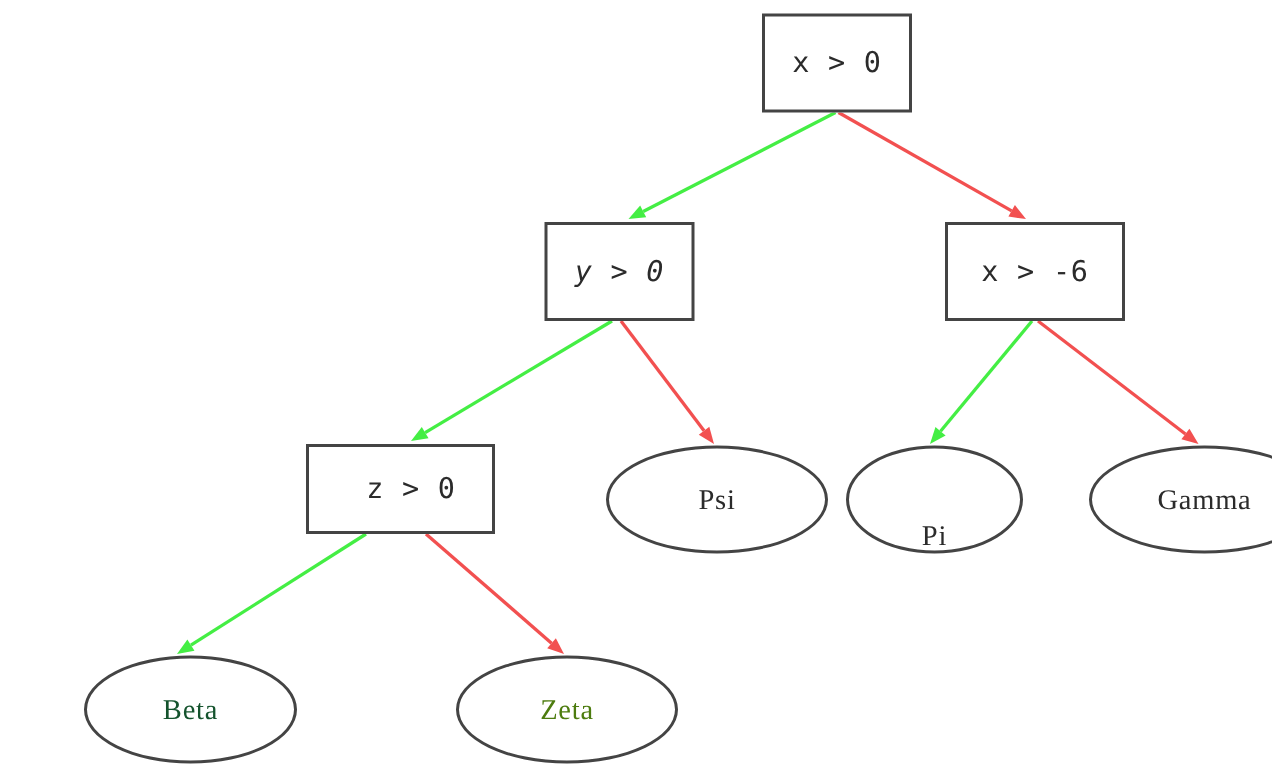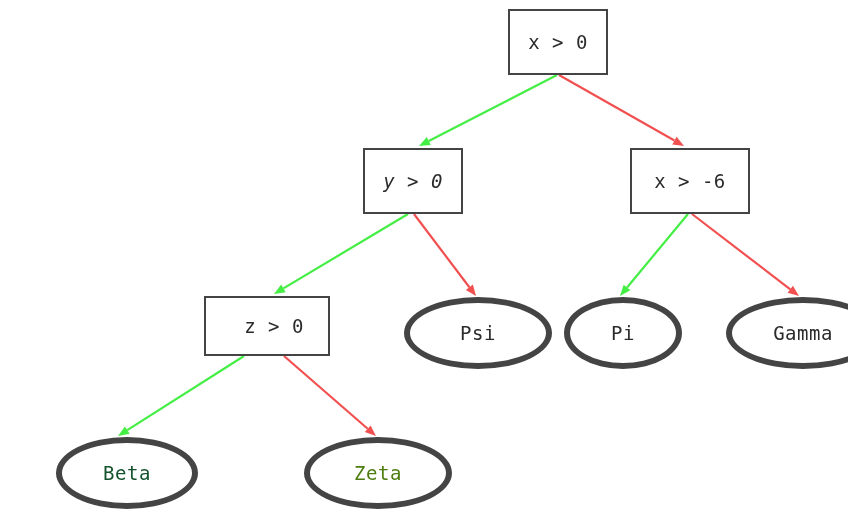--- a/index.html
+++ b/index.html
@@ -34,22 +34,23 @@
     font-size: 19px;
     letter-spacing: 0.5px;
     white-space: nowrap;
     z-index: 2;
   }
   .node.decision {
     border: 2px solid #444444;
     border-radius: 0;
   }
   .node.leaf {
-    border: 6px solid #c2410c;
+    border: 2px solid #c2410c;
     border-radius: 50%;
+    font-family: Liberation Serif, serif;
   }
   .node-label {
     display: block;
     line-height: 1;
   }
 </style>
 </head>
 <body>
 
 <div id="canvas" style="background: rgb(255, 255, 255);">
@@ -79,21 +80,21 @@
     </div>
     <div class="node decision" style="left: 594px; top: 148px; width: 120px; height: 66px; border-color: rgb(68, 68, 68); color: rgb(43, 43, 43);">
       <span class="node-label">x &gt; -6</span>
     </div>
     <div class="node decision" style="left: 168px; top: 296px; width: 126px; height: 60px; border-color: rgb(68, 68, 68); color: rgb(43, 43, 43); padding-left: 14px;">
       <span class="node-label">z &gt; 0</span>
     </div>
     <div class="node leaf" style="left: 368px; top: 297px; width: 148px; height: 72px; border-color: rgb(68, 68, 68); color: rgb(43, 43, 43);">
       <span class="node-label">Psi</span>
     </div>
-    <div class="node leaf" style="left: 528px; top: 297px; width: 118px; height: 72px; border-color: rgb(68, 68, 68); color: rgb(43, 43, 43);">
+    <div class="node leaf" style="left: 528px; top: 297px; width: 118px; height: 72px; border-color: rgb(68, 68, 68); color: rgb(43, 43, 43); align-items: flex-end;">
       <span class="node-label">Pi</span>
     </div>
     <div class="node leaf" style="left: 690px; top: 297px; width: 154px; height: 72px; border-color: rgb(68, 68, 68); color: rgb(43, 43, 43);">
       <span class="node-label">Gamma</span>
     </div>
     <div class="node leaf" style="left: 20px; top: 437px; width: 142px; height: 72px; border-color: rgb(68, 68, 68); color: #14532d; align-items: center;">
       <span class="node-label">Beta</span>
     </div>
     <div class="node leaf" style="left: 268px; top: 437px; width: 148px; height: 72px; border-color: rgb(68, 68, 68); color: #4d7c0f;">
       <span class="node-label">Zeta</span>

